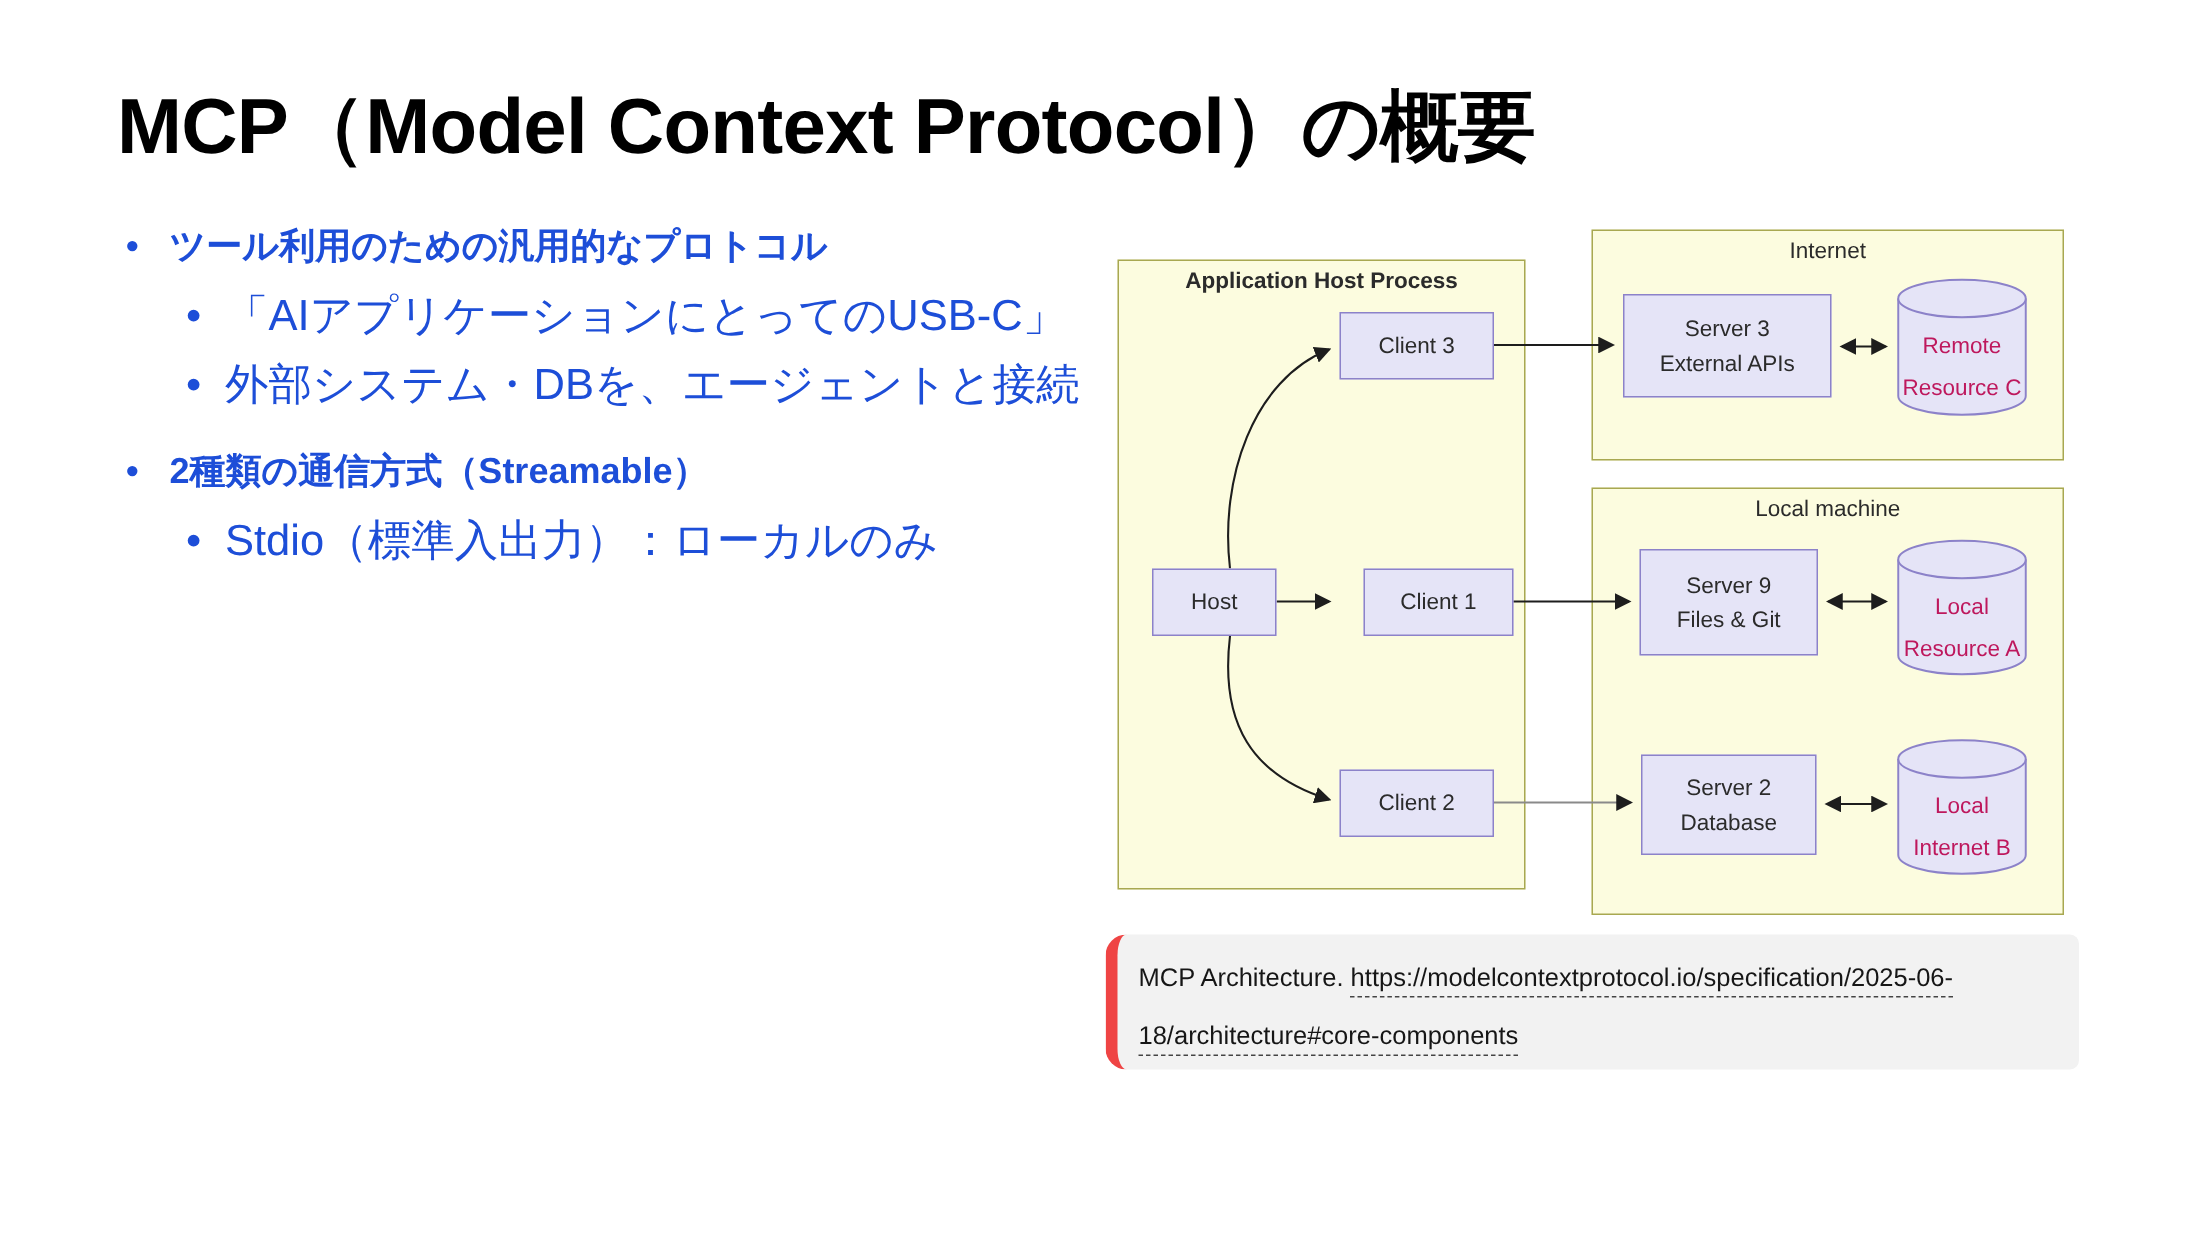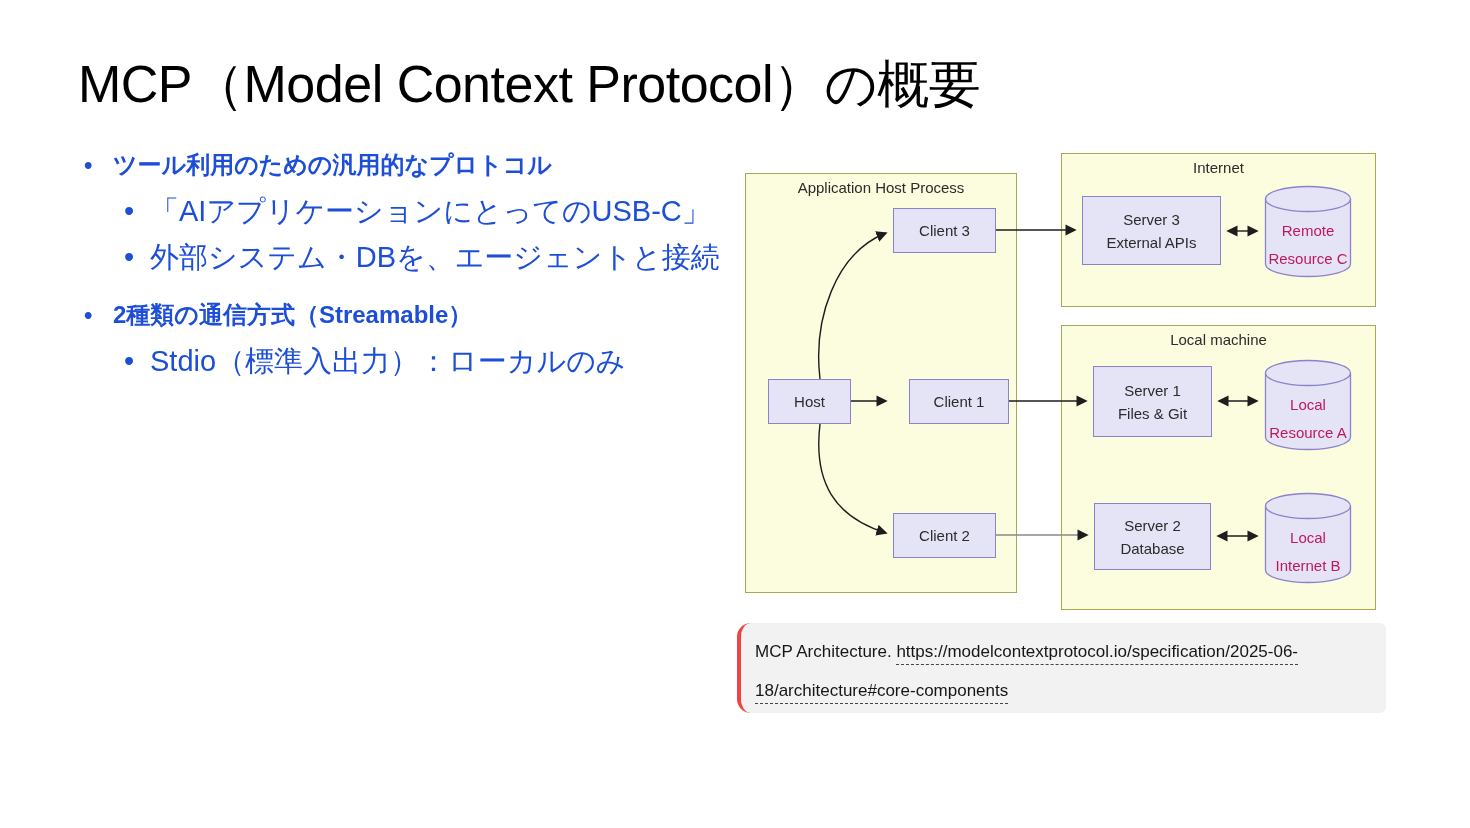--- a/index.html
+++ b/index.html
@@ -4,21 +4,21 @@
 <style>
   html, body { margin:0; padding:0; background:#ffffff; }
   .slide {
     position:relative; width:1470px; height:828px; background:#ffffff;
     overflow:hidden; font-family:"Liberation Sans", sans-serif; color:#111;
   }
 
   
   .title {
     position:absolute; left:78px; top:50px; margin:0;
-    font-size:52px; font-weight:400; color:#000; letter-spacing:-0.5px;
+    font-size:52px; font-weight:700; color:#000; letter-spacing:-0.5px;
     white-space:nowrap;
   }
 
   
   .bullets { position:absolute; left:80px; top:150px; width:645px; }
   .row { position:relative; line-height:30px; margin-bottom:16px; color:#1d4ed8; }
   .b1 { font-size:24px; font-weight:700; padding-left:33px; }
   .b2 { font-size:29px; font-weight:400; padding-left:70px; }
   .b1::before { content:"\2022"; position:absolute; left:4px; }
   .b2::before { content:"\2022"; position:absolute; left:44px; }
@@ -26,21 +26,21 @@
 
   
   .diagram { position:absolute; left:737px; top:145px; width:655px; height:470px; }
   .group {
     position:absolute; background:#fcfcdf; border:1px solid #a8a851;
     box-sizing:border-box;
   }
   .group-label {
     text-align:center; padding-top:5px; font-size:15px; color:#2b2b2b;
   }
-  .g-apphost { left:8px;   top:28px;  width:272px; height:420px; }
+  .g-apphost { left:8px;   top:28px;  width:272px; height:420px;font-weight:bold; }
   .g-internet{ left:324px; top:8px;   width:315px; height:154px; }
   .g-local   { left:324px; top:180px; width:315px; height:285px; }
 
   .arrows { position:absolute; left:0; top:0; pointer-events:none; }
   .arrow { fill:none; stroke:#1d1d1d; stroke-width:1.4px; }
   .arrow.gray { stroke:#8a8a8a; }
 
   .node {
     position:absolute; background:#e5e4f7; border:1px solid #8c82c9;
     box-sizing:border-box; display:flex; flex-direction:column;
@@ -62,21 +62,21 @@
   .cyl svg { position:absolute; left:0; top:0; }
   .cyl-label {
     position:absolute; left:0; right:0; top:32px; text-align:center;
     font-size:15px; line-height:28px; color:#be185d;
   }
 
   
   .citation {
     position:absolute; left:737px; top:623px; width:649px; height:90px;
     box-sizing:border-box; background:#f2f2f2;
-    border-left:4px solid #ef4444; border-radius:14px 6px 6px 14px;
+    border-left:8px solid #ef4444; border-radius:14px 6px 6px 14px;
     padding:9px 20px 0 14px;
   }
   .cite-text { margin:0; font-size:17px; line-height:39px; color:#161616; }
   .cite-link { border-bottom:1.6px dashed #444; padding-bottom:3px; color:#161616; text-decoration:none; }
 </style>
 </head>
 <body>
 
 <div class="slide">
 
@@ -122,21 +122,21 @@
     <div class="node n-host">Host</div>
     <div class="node n-client3">Client 3</div>
     <div class="node n-client1">Client 1</div>
     <div class="node n-client2">Client 2</div>
 
     <div class="node n-server3">
       <div>Server 3</div>
       <div>External APIs</div>
     </div>
     <div class="node n-server1">
-      <div>Server 1</div>
+      <div>Server 9</div>
       <div>Files &amp; Git</div>
     </div>
     <div class="node n-server2">
       <div>Server 2</div>
       <div>Database</div>
     </div>
 
     <div class="cyl c-resc">
       <svg width="88" height="93" viewBox="0 0 88 93" aria-hidden="true">
         <path d="M1.5 14 L1.5 79 A42.5 12.5 0 0 0 86.5 79 L86.5 14" fill="#e5e4f7" stroke="#8c82c9" stroke-width="1.3"></path>

